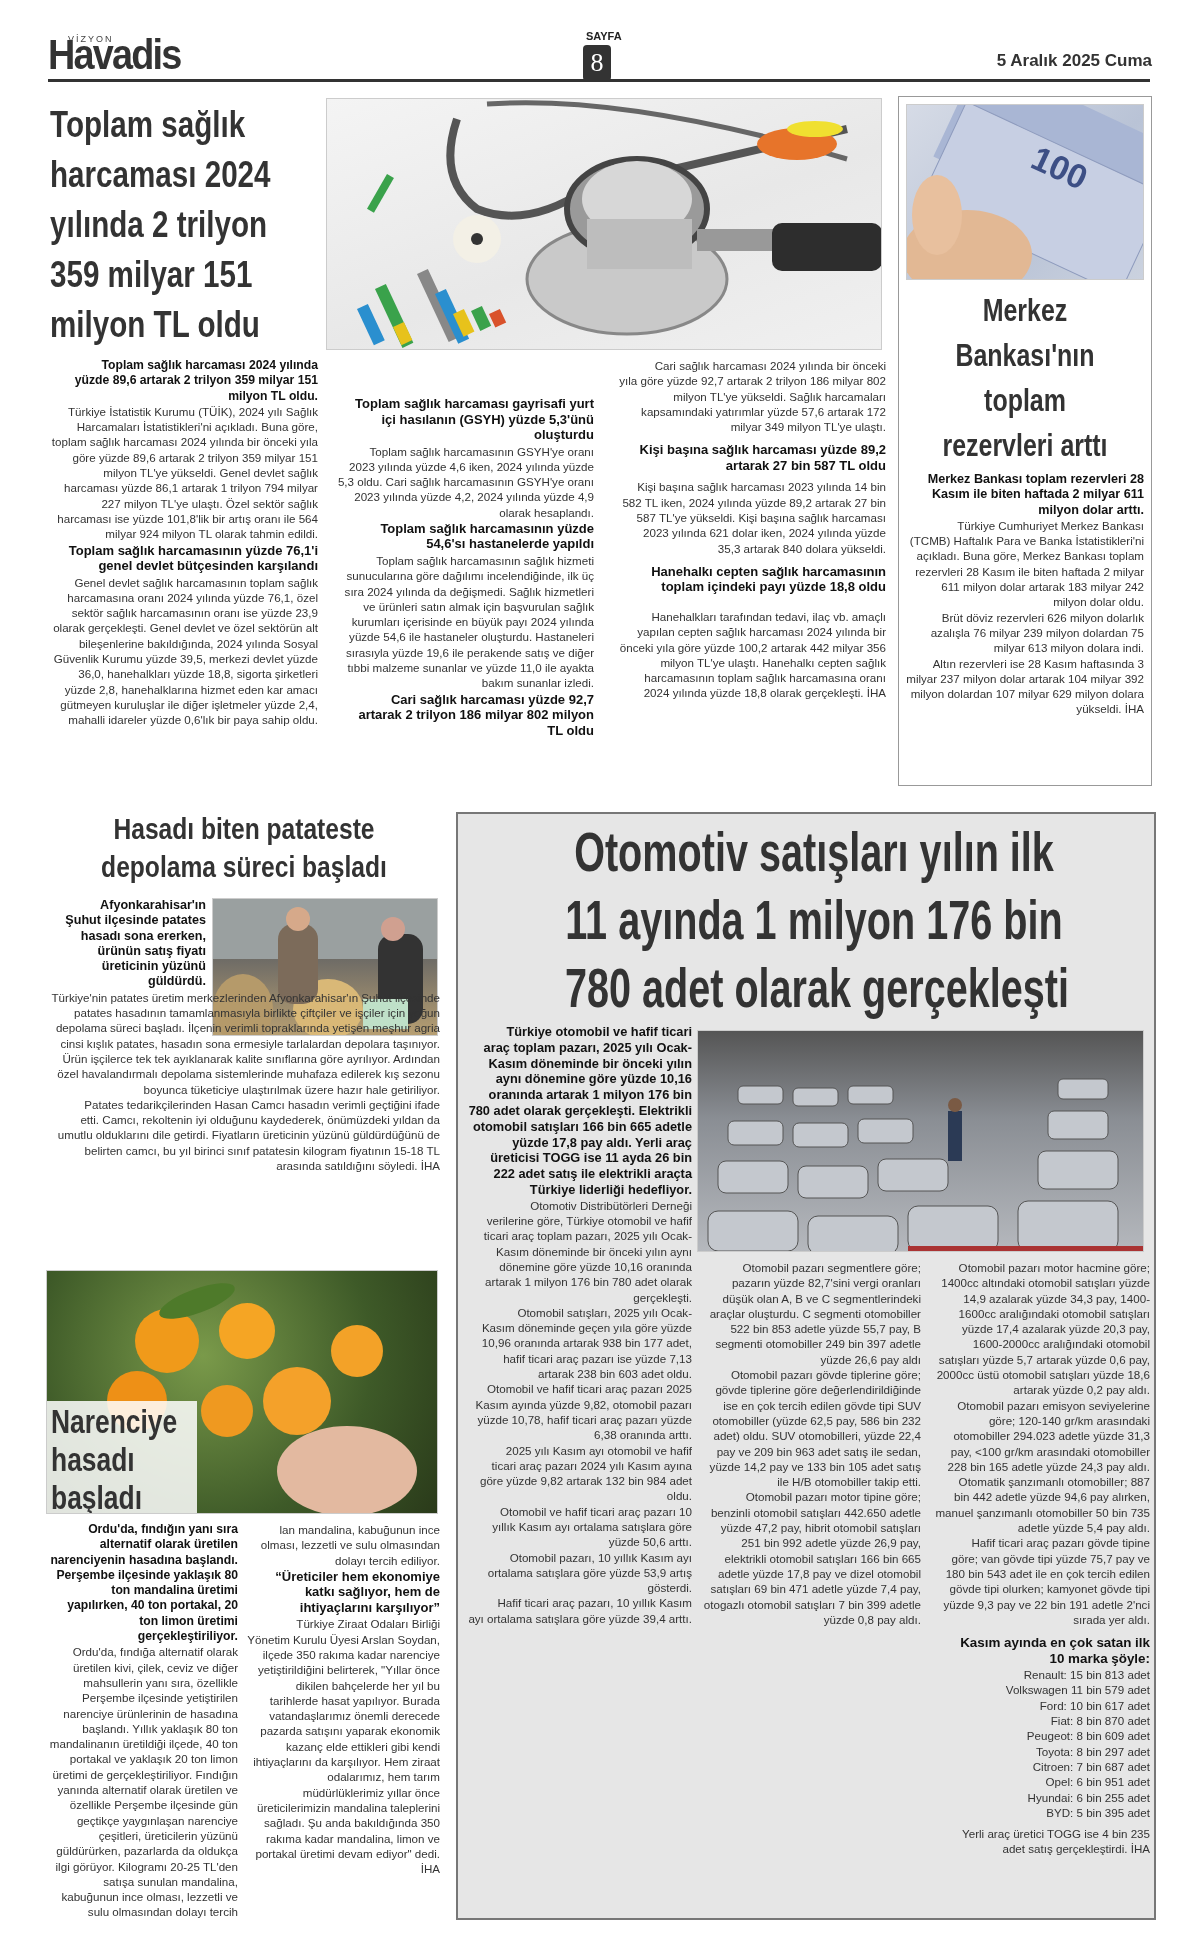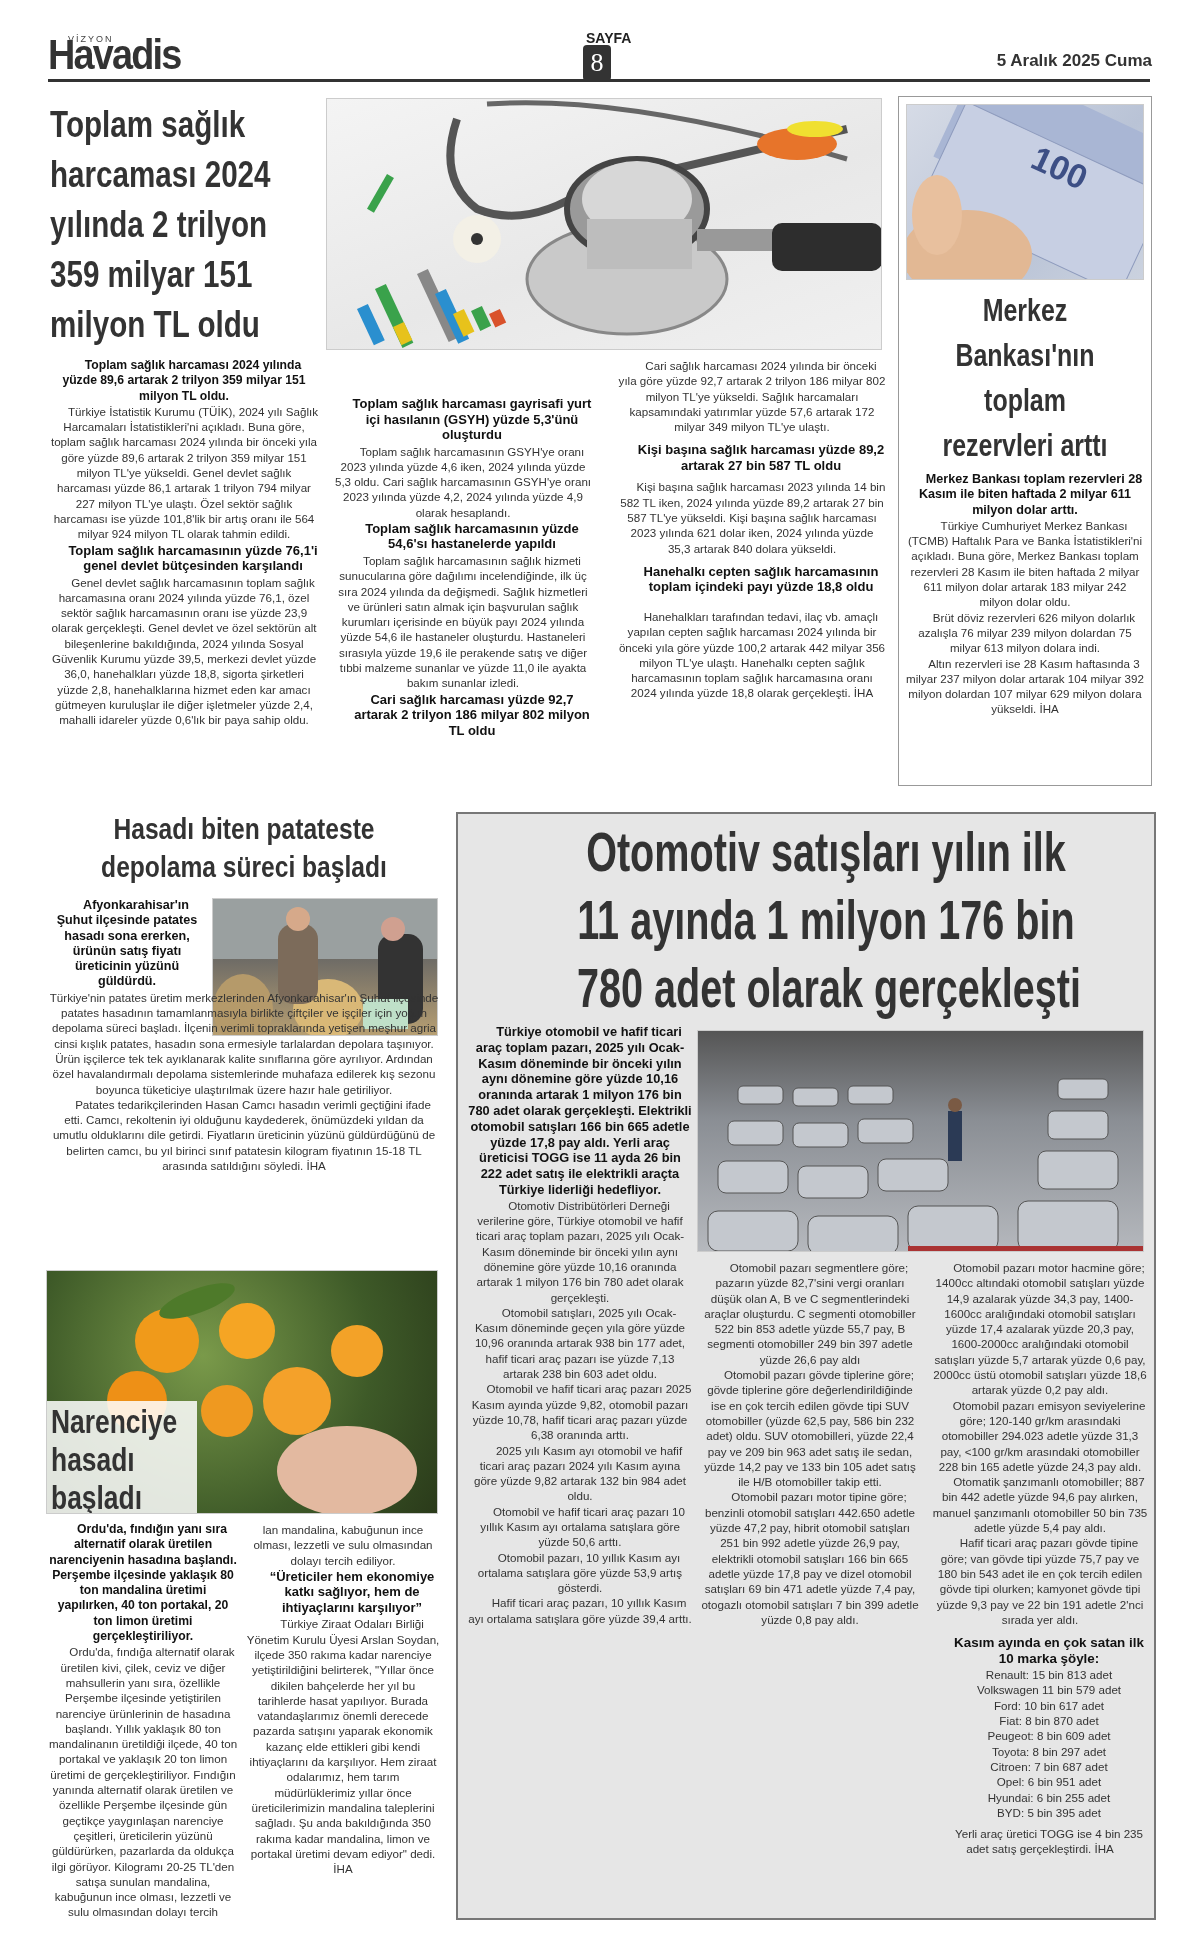--- a/index.html
+++ b/index.html
@@ -1,27 +1,27 @@
 <!DOCTYPE html>
 <html><head>
 <meta charset="utf-8">
 <style>
 *{box-sizing:border-box;margin:0;padding:0}
 body{width:1200px;height:1938px;background:#fff;font-family:"Liberation Sans",sans-serif;color:#222;position:relative;overflow:hidden}
 .abs{position:absolute}
-.body-txt{font-size:11.6px;line-height:15.3px;color:#333;text-align:center}
+.body-txt{font-size:11.6px;line-height:15.3px;color:#333;text-align:right}
 .body-txt p{text-indent:18px}
 .body-txt .lead{font-weight:bold;color:#111;font-size:12.2px;line-height:15.3px}
 .body-txt h4{font-size:13px;line-height:15.5px;font-weight:bold;color:#111;padding-left:18px;margin:1px 0}
 .head{font-family:"Liberation Sans",sans-serif;font-weight:bold;color:#333;line-height:1}
 
 #masthead-rule{left:48px;top:79px;width:1102px;height:3px;background:#333}
 #logo-small{left:68px;top:34px;font-size:9px;letter-spacing:2px;color:#444}
 #logo{left:48px;top:31px;font-size:42px;color:#333;font-weight:bold;letter-spacing:-2px;transform:scaleX(0.9);transform-origin:left top}
-#page-label{left:586px;top:30px;font-size:14px;font-weight:bold;color:#222}
+#page-label{left:586px;top:30px;font-size:11px;font-weight:bold;color:#222}
 #page-num{left:583px;top:45px;width:28px;height:36px;background:#333;color:#fff;border-radius:4px;text-align:center;font-size:26px;line-height:36px;font-family:"Liberation Serif",serif}
 #date{right:48px;top:51px;font-size:17px;font-weight:bold;color:#333}
 
 .photo{overflow:hidden;border:1px solid #ccc}
 </style>
 </head>
 <body>
 
 <div class="abs" id="logo-small">VİZYON</div>
 <div class="abs" id="logo">Havadis</div>
@@ -161,21 +161,21 @@
   <p class="lead">Ordu'da, fındığın yanı sıra alternatif olarak üretilen narenciyenin hasadına başlandı. Perşembe ilçesinde yaklaşık 80 ton mandalina üretimi yapılırken, 40 ton portakal, 20 ton limon üretimi gerçekleştiriliyor.</p>
   <p style="height:276px;overflow:hidden">Ordu'da, fındığa alternatif olarak üretilen kivi, çilek, ceviz ve diğer mahsullerin yanı sıra, özellikle Perşembe ilçesinde yetiştirilen narenciye ürünlerinin de hasadına başlandı. Yıllık yaklaşık 80 ton mandalinanın üretildiği ilçede, 40 ton portakal ve yaklaşık 20 ton limon üretimi de gerçekleştiriliyor. Fındığın yanında alternatif olarak üretilen ve özellikle Perşembe ilçesinde gün geçtikçe yaygınlaşan narenciye çeşitleri, üreticilerin yüzünü güldürürken, pazarlarda da oldukça ilgi görüyor. Kilogramı 20-25 TL'den satışa sunulan mandalina, kabuğunun ince olması, lezzetli ve sulu olmasından dolayı tercih ediliyor.</p>
 </div>
 <div class="abs body-txt" style="left:246px;top:1522px;width:194px">
   <p style="text-indent:0">lan mandalina, kabuğunun ince olması, lezzetli ve sulu olmasından dolayı tercih ediliyor.</p>
   <h4>“Üreticiler hem ekonomiye katkı sağlıyor, hem de ihtiyaçlarını karşılıyor”</h4>
   <p>Türkiye Ziraat Odaları Birliği Yönetim Kurulu Üyesi Arslan Soydan, ilçede 350 rakıma kadar narenciye yetiştirildiğini belirterek, "Yıllar önce dikilen bahçelerde her yıl bu tarihlerde hasat yapılıyor. Burada vatandaşlarımız önemli derecede pazarda satışını yaparak ekonomik kazanç elde ettikleri gibi kendi ihtiyaçlarını da karşılıyor. Hem ziraat odalarımız, hem tarım müdürlüklerimiz yıllar önce üreticilerimizin mandalina taleplerini sağladı. Şu anda bakıldığında 350 rakıma kadar mandalina, limon ve portakal üretimi devam ediyor" dedi. İHA</p>
 </div>
 
 <div class="abs" style="left:456px;top:812px;width:700px;height:1108px;border:2px solid #777;background:#e6e6e6"></div>
-<div class="abs" style="left:480px;top:818px;width:692px;text-align:center">
+<div class="abs" style="left:468px;top:818px;width:692px;text-align:center">
   <div class="head" style="font-size:55px;line-height:68px;transform:scaleX(0.72);transform-origin:center top;white-space:nowrap;color:#333">
     <div>Otomotiv satışları yılın ilk</div>
     <div>11 ayında 1 milyon 176 bin</div>
     <div>780 adet olarak gerçekleşti</div>
   </div>
 </div>
 <div class="abs photo" style="left:697px;top:1030px;width:447px;height:222px;background:linear-gradient(180deg,#555 0%,#8a8e94 40%,#b5b8bd 100%)">
   <svg width="447" height="222" viewBox="0 0 447 222">
     <g fill="#c4c8ce" stroke="#555" stroke-width="1">
       <rect x="10" y="180" width="90" height="40" rx="10"></rect>

